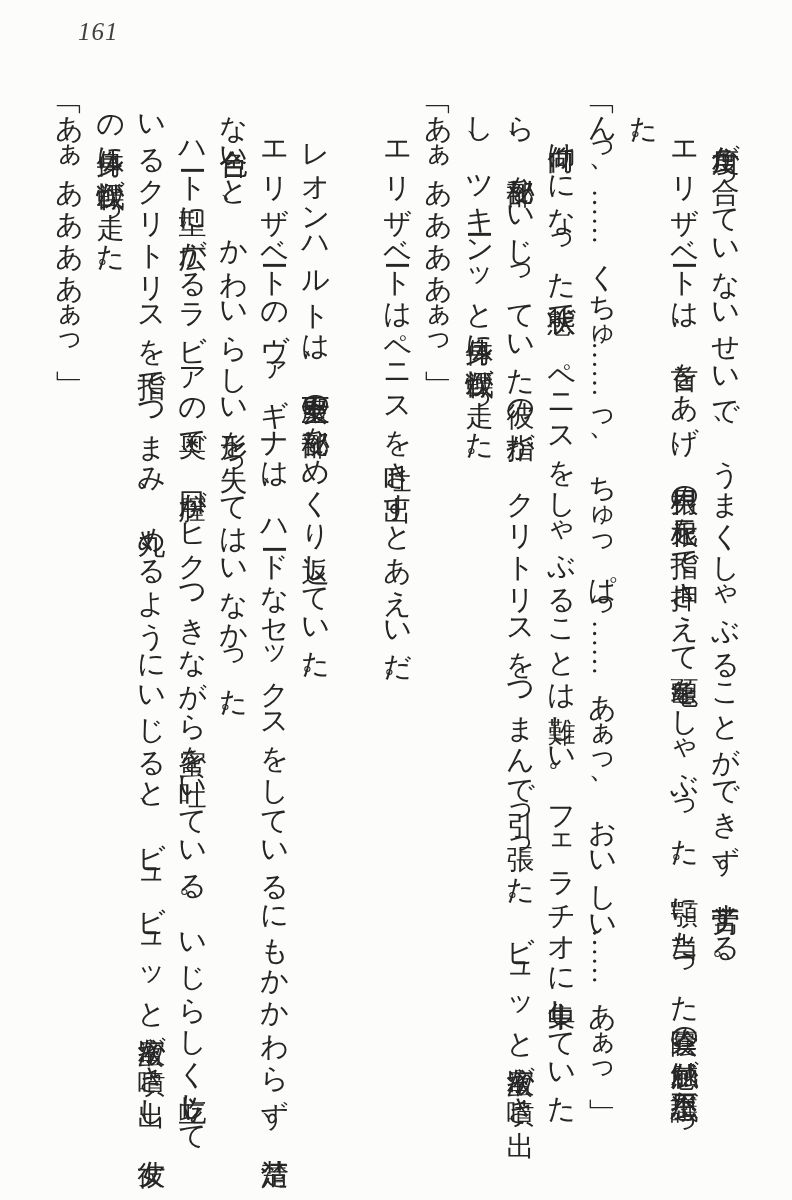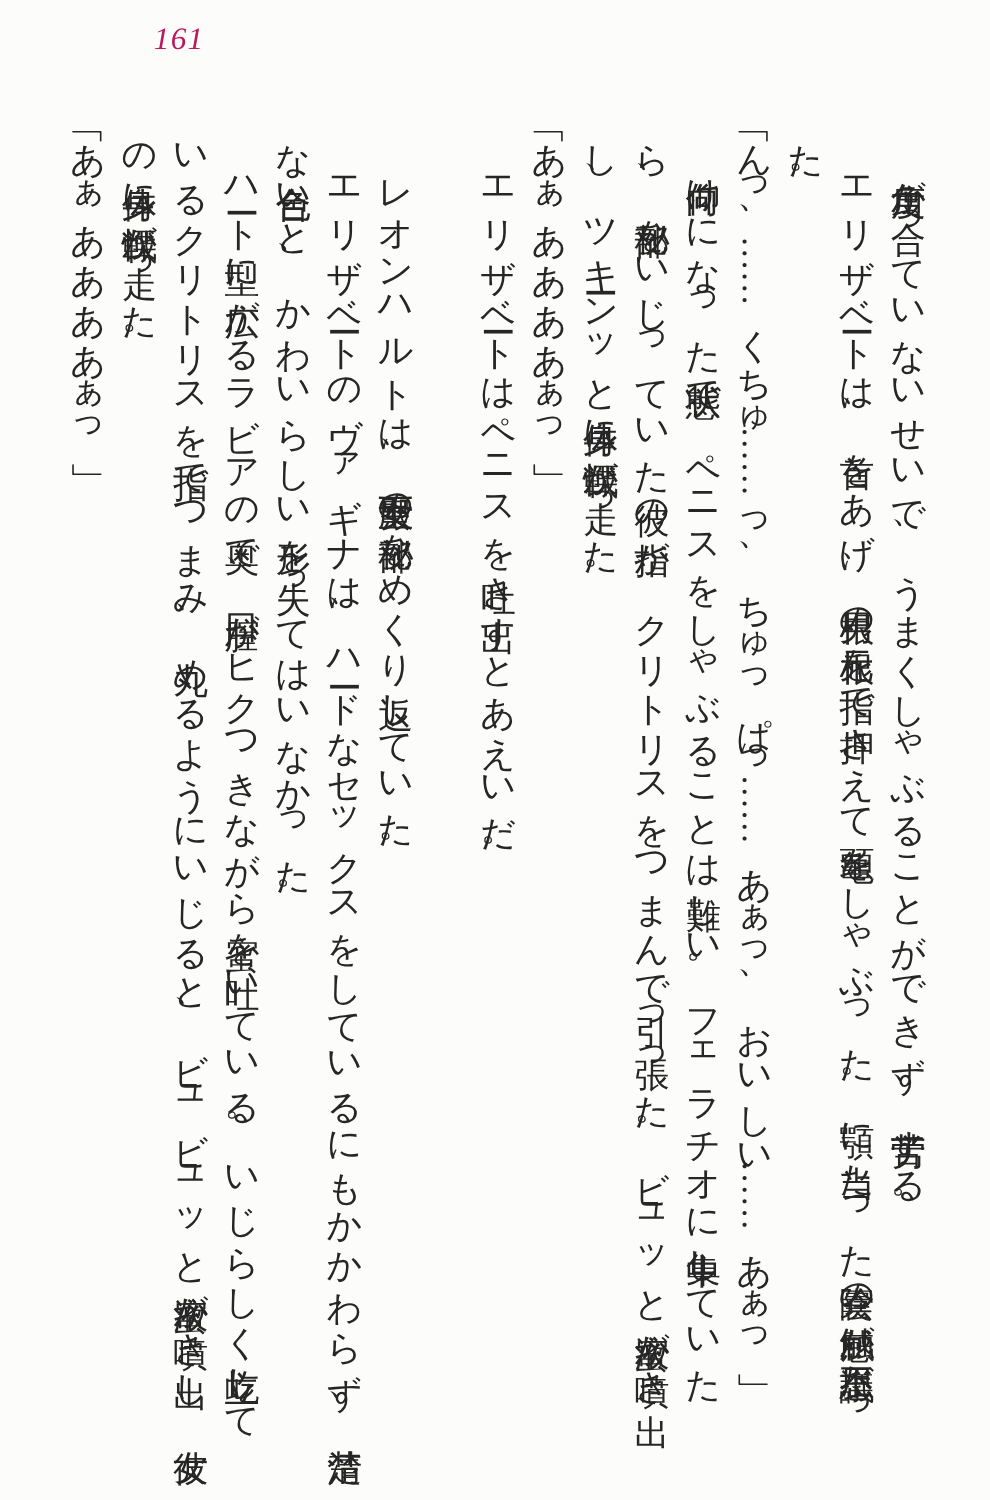--- a/index.html
+++ b/index.html
@@ -47,21 +47,21 @@
   }
   .text-block p.blank {
     width: 41px; 
   }
 </style>
 </head>
 <body style="background: rgb(252, 252, 250);">
 
 <div>
 
-  <div class="page-number" style="color: #be185d; margin-left: 45px;">161</div>
+  <div class="page-number" style="color: #404040;">161</div>
 
   <div class="text-block" style="color: rgb(38, 38, 38);">
     <p class="indent">角度が合っていないせいで、うまくしゃぶることができず、苦労する。</p>
     <p class="indent">エリザベートは、首をあげ、男根の根元を指で押さえて亀頭をしゃぶった。顎に当たった陰嚢の感触が不思議だった。</p>
     <p class="dialogue">「んっ、……くちゅ……っ、ちゅっぱっ……あぁっ、おいしい……あぁっ」</p>
     <p class="indent">仰向けになった状態で、ペニスをしゃぶることは難しい。フェラチオに集中していたら、秘部をいじっていた彼の指が、クリトリスをつまんで引っ張った。ビュッと蜜液が噴き出し、ツキーンッと身体に戦慄が走った。</p>
     <p class="dialogue">「あぁああああぁっ」</p>
     <p class="indent">エリザベートはペニスを吐き出すとあえいだ。</p>
     <p class="blank"></p>
     <p class="indent">レオンハルトは、皇女殿下の秘部をめくり返していた。</p>

